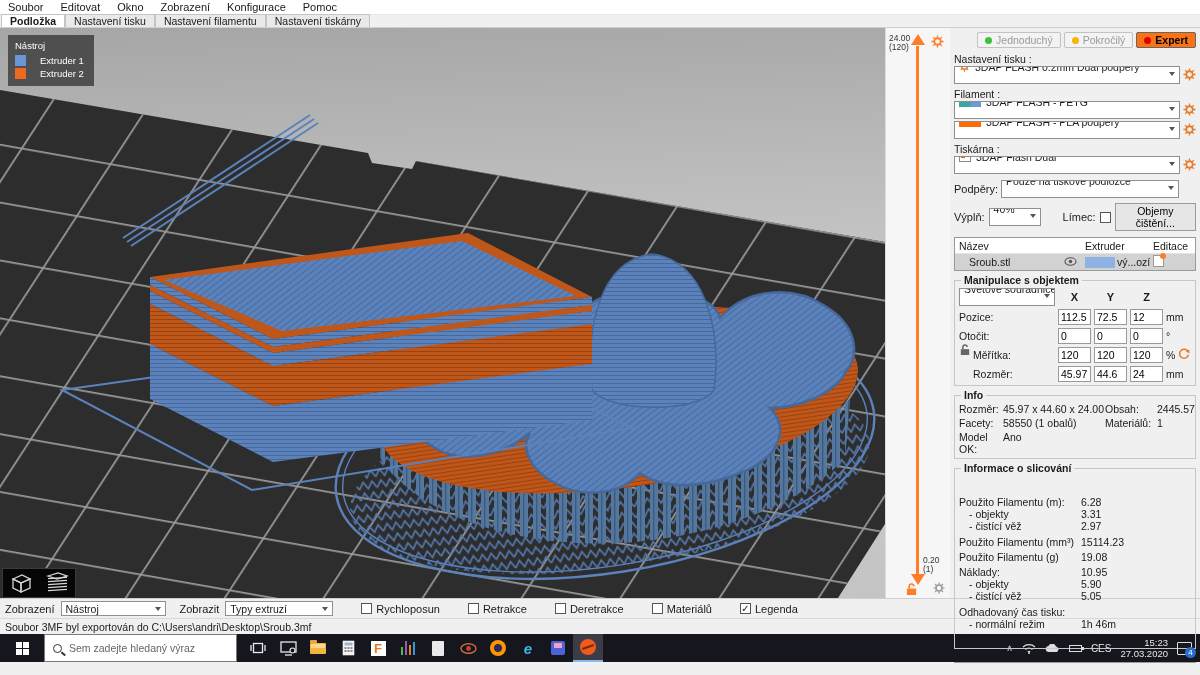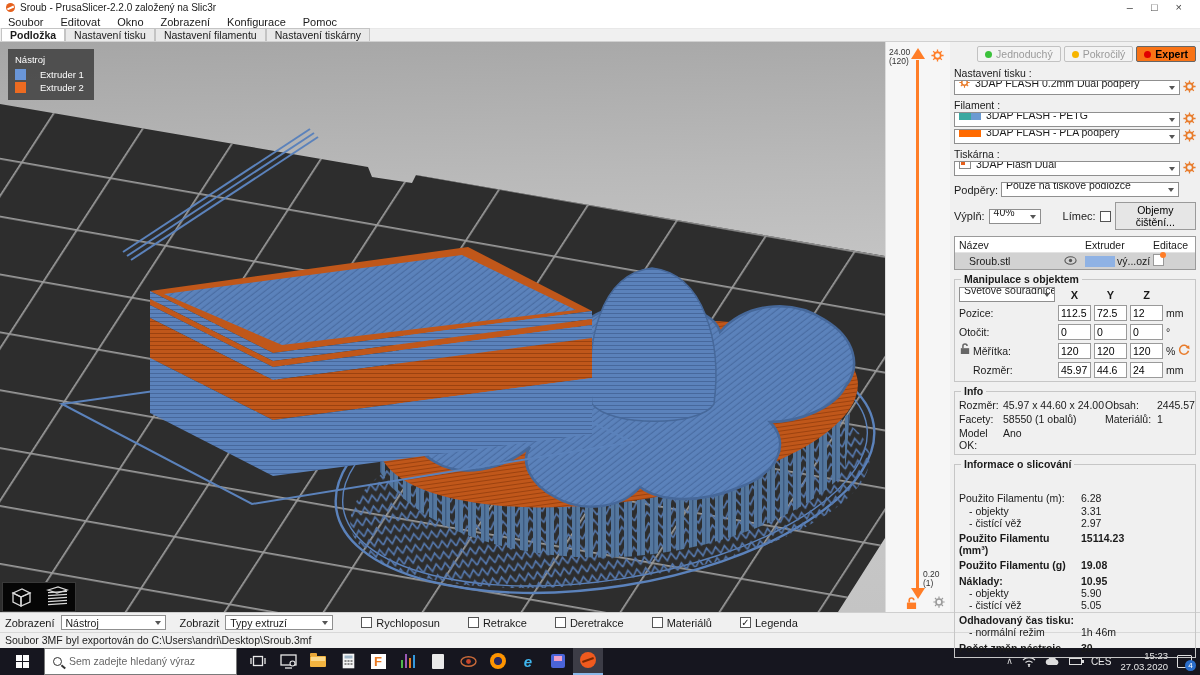--- a/index.html
+++ b/index.html
@@ -57,21 +57,21 @@
   .panel { width:250px; height:570px; background:#f0f0f0; padding:3px 4px 4px; display:flex; flex-direction:column; }
   .modes { display:flex; justify-content:flex-end; gap:3px; margin:1px 0 3px; }
   .mode { display:flex; align-items:center; gap:4px; border:1px solid #c2c2c2; background:#f3f3f3;
     padding:1px 7px; color:#9a9a9a; border-radius:2px; font-size:10.5px;}
   .mode.active { background:#f97316; border-color:#666; color:#000; font-weight:bold; }
   .dot { width:7px; height:7px; border-radius:50%; display:inline-block; }
 
   .plabel { font-size:10.5px; margin:2px 0 1px; }
   .combo-row { display:flex; align-items:center; gap:3px; margin-bottom:2px; }
   .combo { flex:1; display:flex; align-items:center; gap:5px; background:#fff; border:1px solid #8f8f8f;
-    height:15px; padding:0 14px 9px 4px; position:relative; font-size:10.5px; white-space:nowrap; overflow:hidden; }
+    height:15px; padding:0 14px 16px 4px; position:relative; font-size:10.5px; white-space:nowrap; overflow:hidden; }
   .combo .chev { position:absolute; right:4px; top:5px; width:0; height:0;
     border-left:3.5px solid transparent; border-right:3.5px solid transparent; border-top:4.5px solid #555; }
   .swatch { width:22px; height:10px; flex:none; }
   .gear { color:#e87b2a; flex:none; }
   .gear-spacer { width:14px; flex:none; }
   .printer-ico { width:12px; height:10px; border:1px solid #888; background:#fff; position:relative; flex:none;}
   .printer-ico::after { content:""; position:absolute; left:1px; top:1px; width:4px; height:4px; background:#e5601d; }
 
   .infill-row { display:flex; align-items:center; gap:4px; margin:3px 0 4px; }
   .combo.small { flex:none; width:52px; }
@@ -103,21 +103,21 @@
   .mlabel.ind { padding-left:14px; }
   .munit { font-size:10.5px; display:flex; align-items:center; gap:3px; }
   .mlock { position:absolute; left:1px; top:56px; color:#666; }
   .mcombo { width:96px; }
 
   .info-grid { display:grid; grid-template-columns:44px 102px 52px auto; row-gap:2px; font-size:10.5px; }
   .slice-rows { font-size:10.5px;margin-top:20px; }
   .srow { display:flex; line-height:12.2px; }
   .srow .sl-label { width:122px; flex:none; }
   .srow.ind .sl-label { padding-left:10px; }
-  .srow.gap { margin-top:3px;font-weight:bold; }
+  .srow.gap { margin-top:3px; }
 
   .export-btn { margin-top:auto; height:22px; background:#e4e4e4; border:1px solid #9a9a9a; font-weight:bold;
     font-size:11px; width:100%; font-family:inherit; }
 
   
   .toolbar { height:20px; display:flex; align-items:center; background:#f0f0f0; border-top:1px solid #cfcfcf; }
   .toolbar-left { width:950px; display:flex; align-items:center; gap:6px; padding-left:5px; }
   .tb-combo { background:#fff; border:1px solid #8f8f8f; height:15px; display:flex; align-items:center;
     padding:0 16px 0 4px; position:relative; font-size:10.5px; }
   .tb-combo .chev { position:absolute; right:4px; top:5px; width:0; height:0;
@@ -159,29 +159,20 @@
   .clock { text-align:right; line-height:11px; font-size:9.5px; }
   .notif { position:relative; width:15px; height:13px; border:1.5px solid #ddd; border-radius:1px; }
   .notif .badge { position:absolute; right:-5px; bottom:-4px; background:#2a6ecb; color:#fff; width:11px; height:11px;
     border-radius:50%; font-size:8px; display:flex; align-items:center; justify-content:center; }
 </style>
 </head>
 <body>
 
 <div class="screen">
 
-  <div class="titlebar">
-    <span class="app-logo"></span>
-    <span class="title-text">Sroub - PrusaSlicer-2.2.0 založený na Slic3r</span>
-    <div class="win-controls">
-      <span>–</span>
-      <span>□</span>
-      <span>×</span>
-    </div>
-  </div>
 
   <div class="menubar">
     <span>Soubor</span>
     <span>Editovat</span>
     <span>Okno</span>
     <span>Zobrazení</span>
     <span>Konfigurace</span>
     <span>Pomoc</span>
   </div>
 

